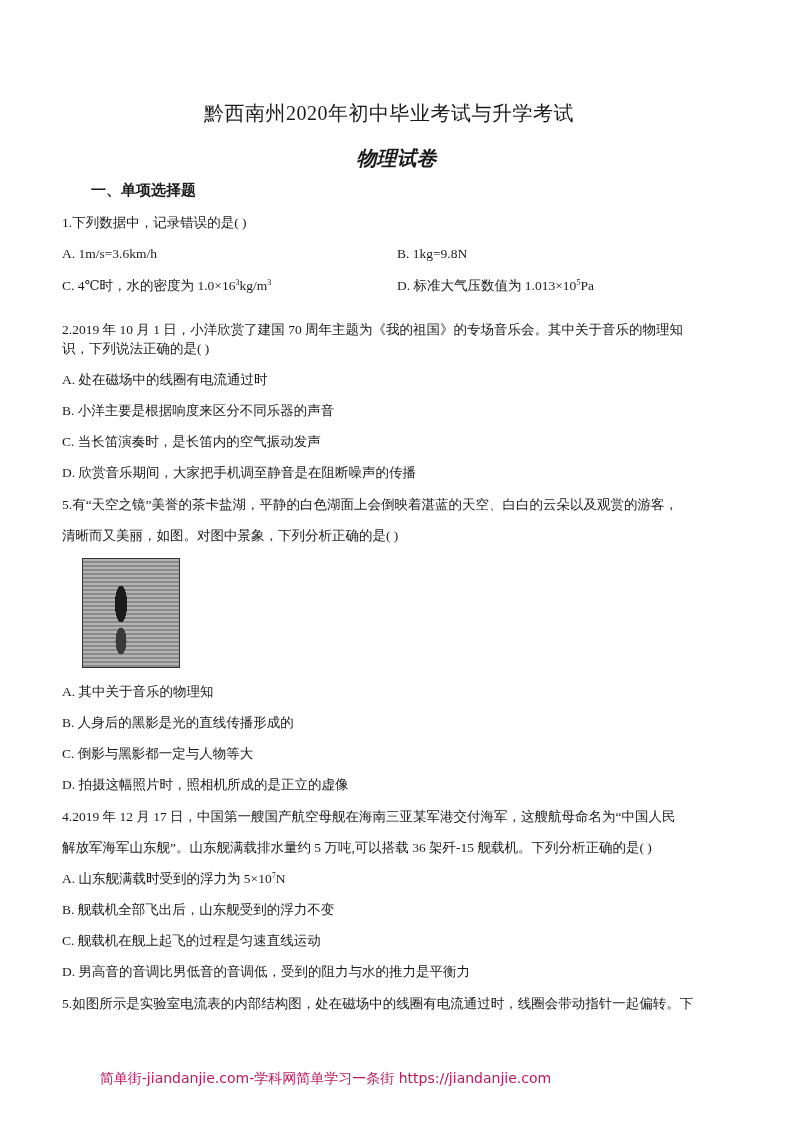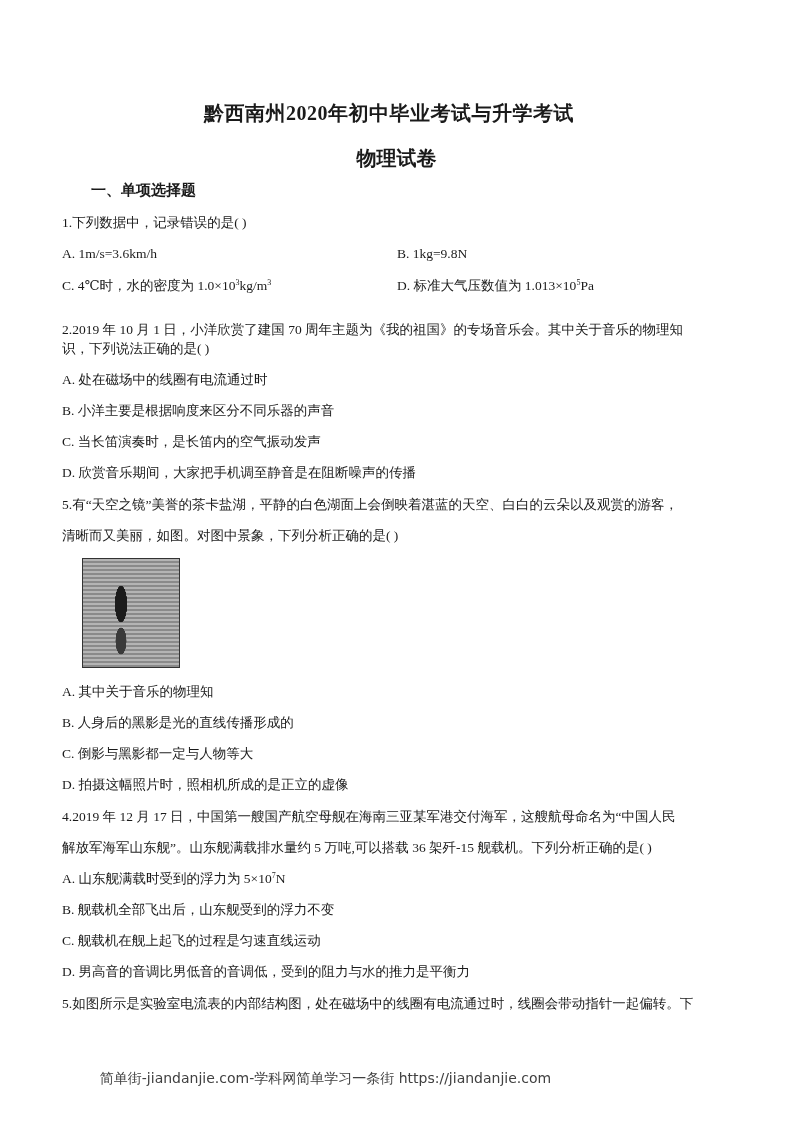--- a/index.html
+++ b/index.html
@@ -1,46 +1,46 @@
 <!DOCTYPE html>
 <html><head>
 <meta charset="utf-8">
 <style>
   html, body { margin:0; padding:0; background:#ffffff; }
   body { width:793px; height:1122px; position:relative; overflow:hidden;
          font-family:"Liberation Serif","DejaVu Serif",serif; color:#1a1a1a; }
   .title1 { position:absolute; top:100px; left:0; width:778px; text-align:center;
-            font-size:20px; font-weight:bold; letter-spacing:0.5px; }
+            font-size:20px; font-weight:normal; letter-spacing:0.5px; }
   .title2 { position:absolute; top:145px; left:0; width:793px; text-align:center;
-            font-size:20px; font-weight:bold; }
+            font-size:20px; font-weight:bold;font-style:italic; }
   .section { position:absolute; left:62px; top:181px; font-size:15px; font-weight:bold;margin-left:29px; }
   .line { position:absolute; left:62px; font-size:13.5px; white-space:nowrap; }
   .half { position:absolute; left:397px; font-size:13.5px; white-space:nowrap; }
   sup { font-size:8px; vertical-align:super; line-height:0; }
   .photo { position:absolute; left:82px; top:558px; width:96px; height:108px;
            background:
              radial-gradient(ellipse 10px 30px at 38px 45px, #1b1b1b 60%, transparent 62%),
              radial-gradient(ellipse 9px 22px at 38px 82px, #3a3a3a 60%, transparent 62%),
              repeating-linear-gradient(0deg, #8a8a8a 0 2px, #b4b4b4 2px 4px),
              #999;
            border:1px solid #333; }
   .footer { position:absolute; top:1070px; left:0; width:651px; text-align:center;
-            font-family:"DejaVu Sans","Liberation Sans",sans-serif; font-size:14px; color:#404040; }
+            font-family:"DejaVu Sans","Liberation Sans",sans-serif; font-size:14px; color:#be185d; }
 </style>
 </head>
 <body>
 
 <div class="title1">黔西南州2020年初中毕业考试与升学考试</div>
 <div class="title2">物理试卷</div>
 <div class="section">一、单项选择题</div>
 
 <div class="line" style="top:214px">1.下列数据中，记录错误的是(      )</div>
 <div class="line" style="top:246px">A. 1m/s=3.6km/h</div>
 <div class="half" style="top:246px">B. 1kg=9.8N</div>
-<div class="line" style="top:277px"><span>C. 4℃时，水的密度为 1.0×10</span><sup>3</sup><span>kg/m</span><sup>3</sup></div>
+<div class="line" style="top:277px"><span>C. 4℃时，水的密度为 1.0×16</span><sup>3</sup><span>kg/m</span><sup>3</sup></div>
 <div class="half" style="top:277px"><span>D.  标准大气压数值为 1.013×10</span><sup>5</sup><span>Pa</span></div>
 
 <div class="line" style="top:321px">2.2019 年 10 月 1 日，小洋欣赏了建国 70 周年主题为《我的祖国》的专场音乐会。其中关于音乐的物理知</div>
 <div class="line" style="top:340px">识，下列说法正确的是(      )</div>
 <div class="line" style="top:371px">A.  处在磁场中的线圈有电流通过时</div>
 <div class="line" style="top:402px">B.  小洋主要是根据响度来区分不同乐器的声音</div>
 <div class="line" style="top:433px">C.  当长笛演奏时，是长笛内的空气振动发声</div>
 <div class="line" style="top:464px">D.  欣赏音乐期间，大家把手机调至静音是在阻断噪声的传播</div>
 
 <div class="line" style="top:496px">5.有“天空之镜”美誉的茶卡盐湖，平静的白色湖面上会倒映着湛蓝的天空、白白的云朵以及观赏的游客，</div>

